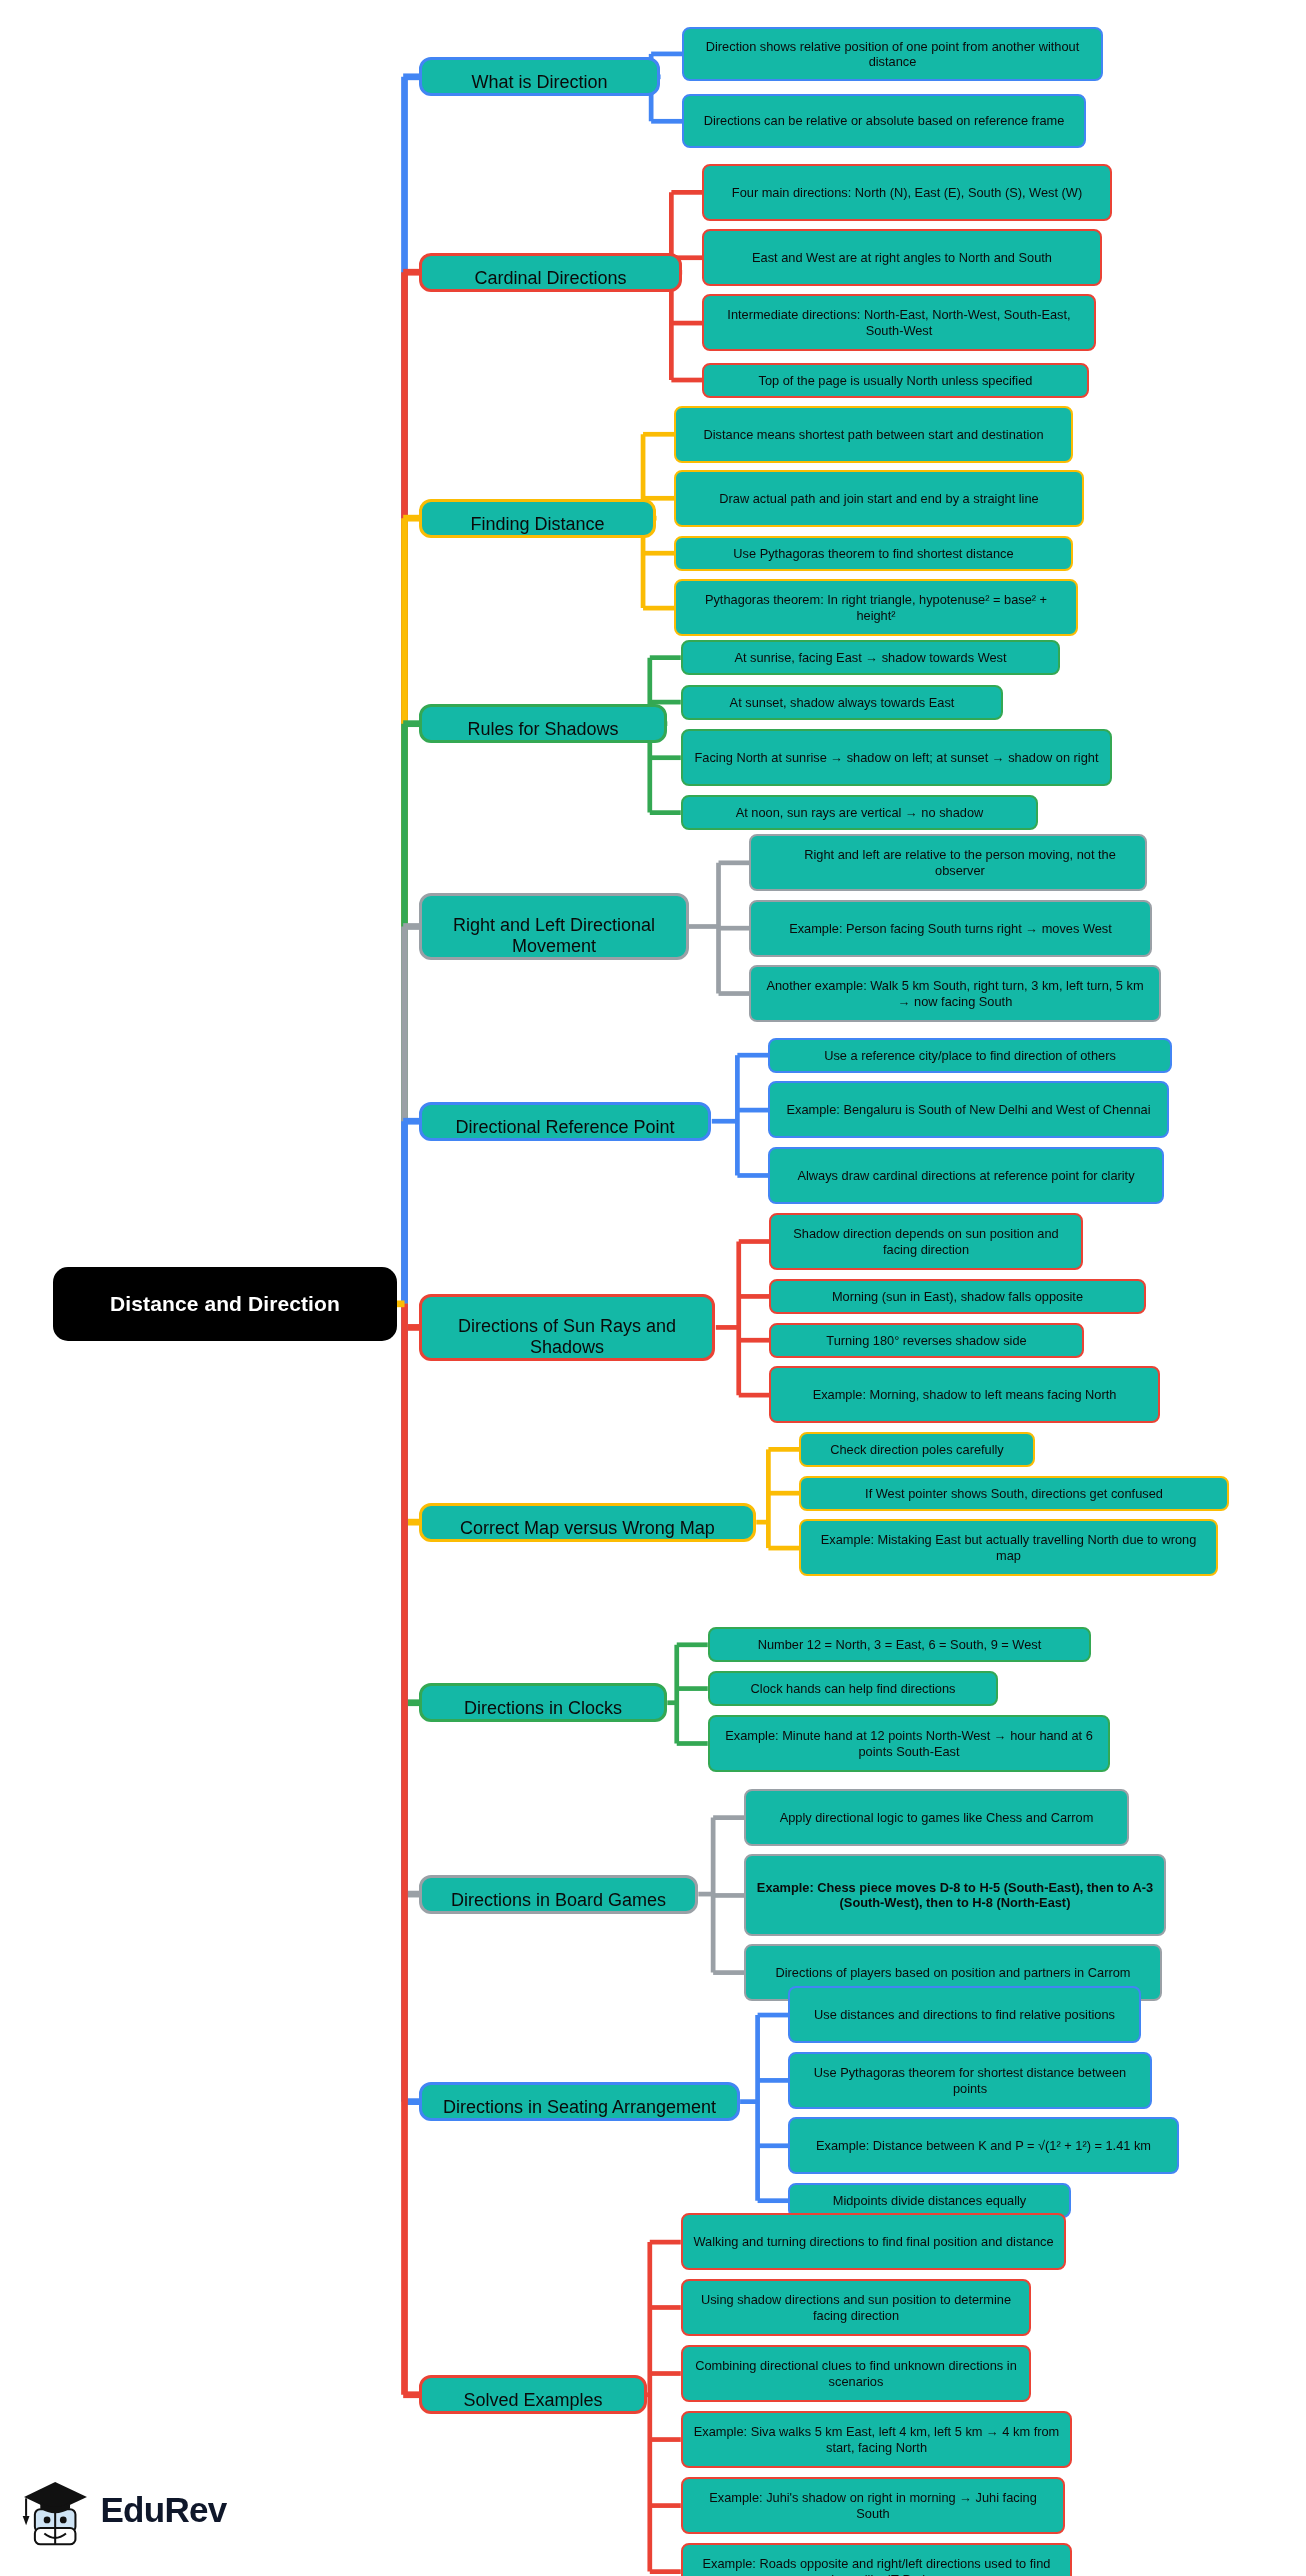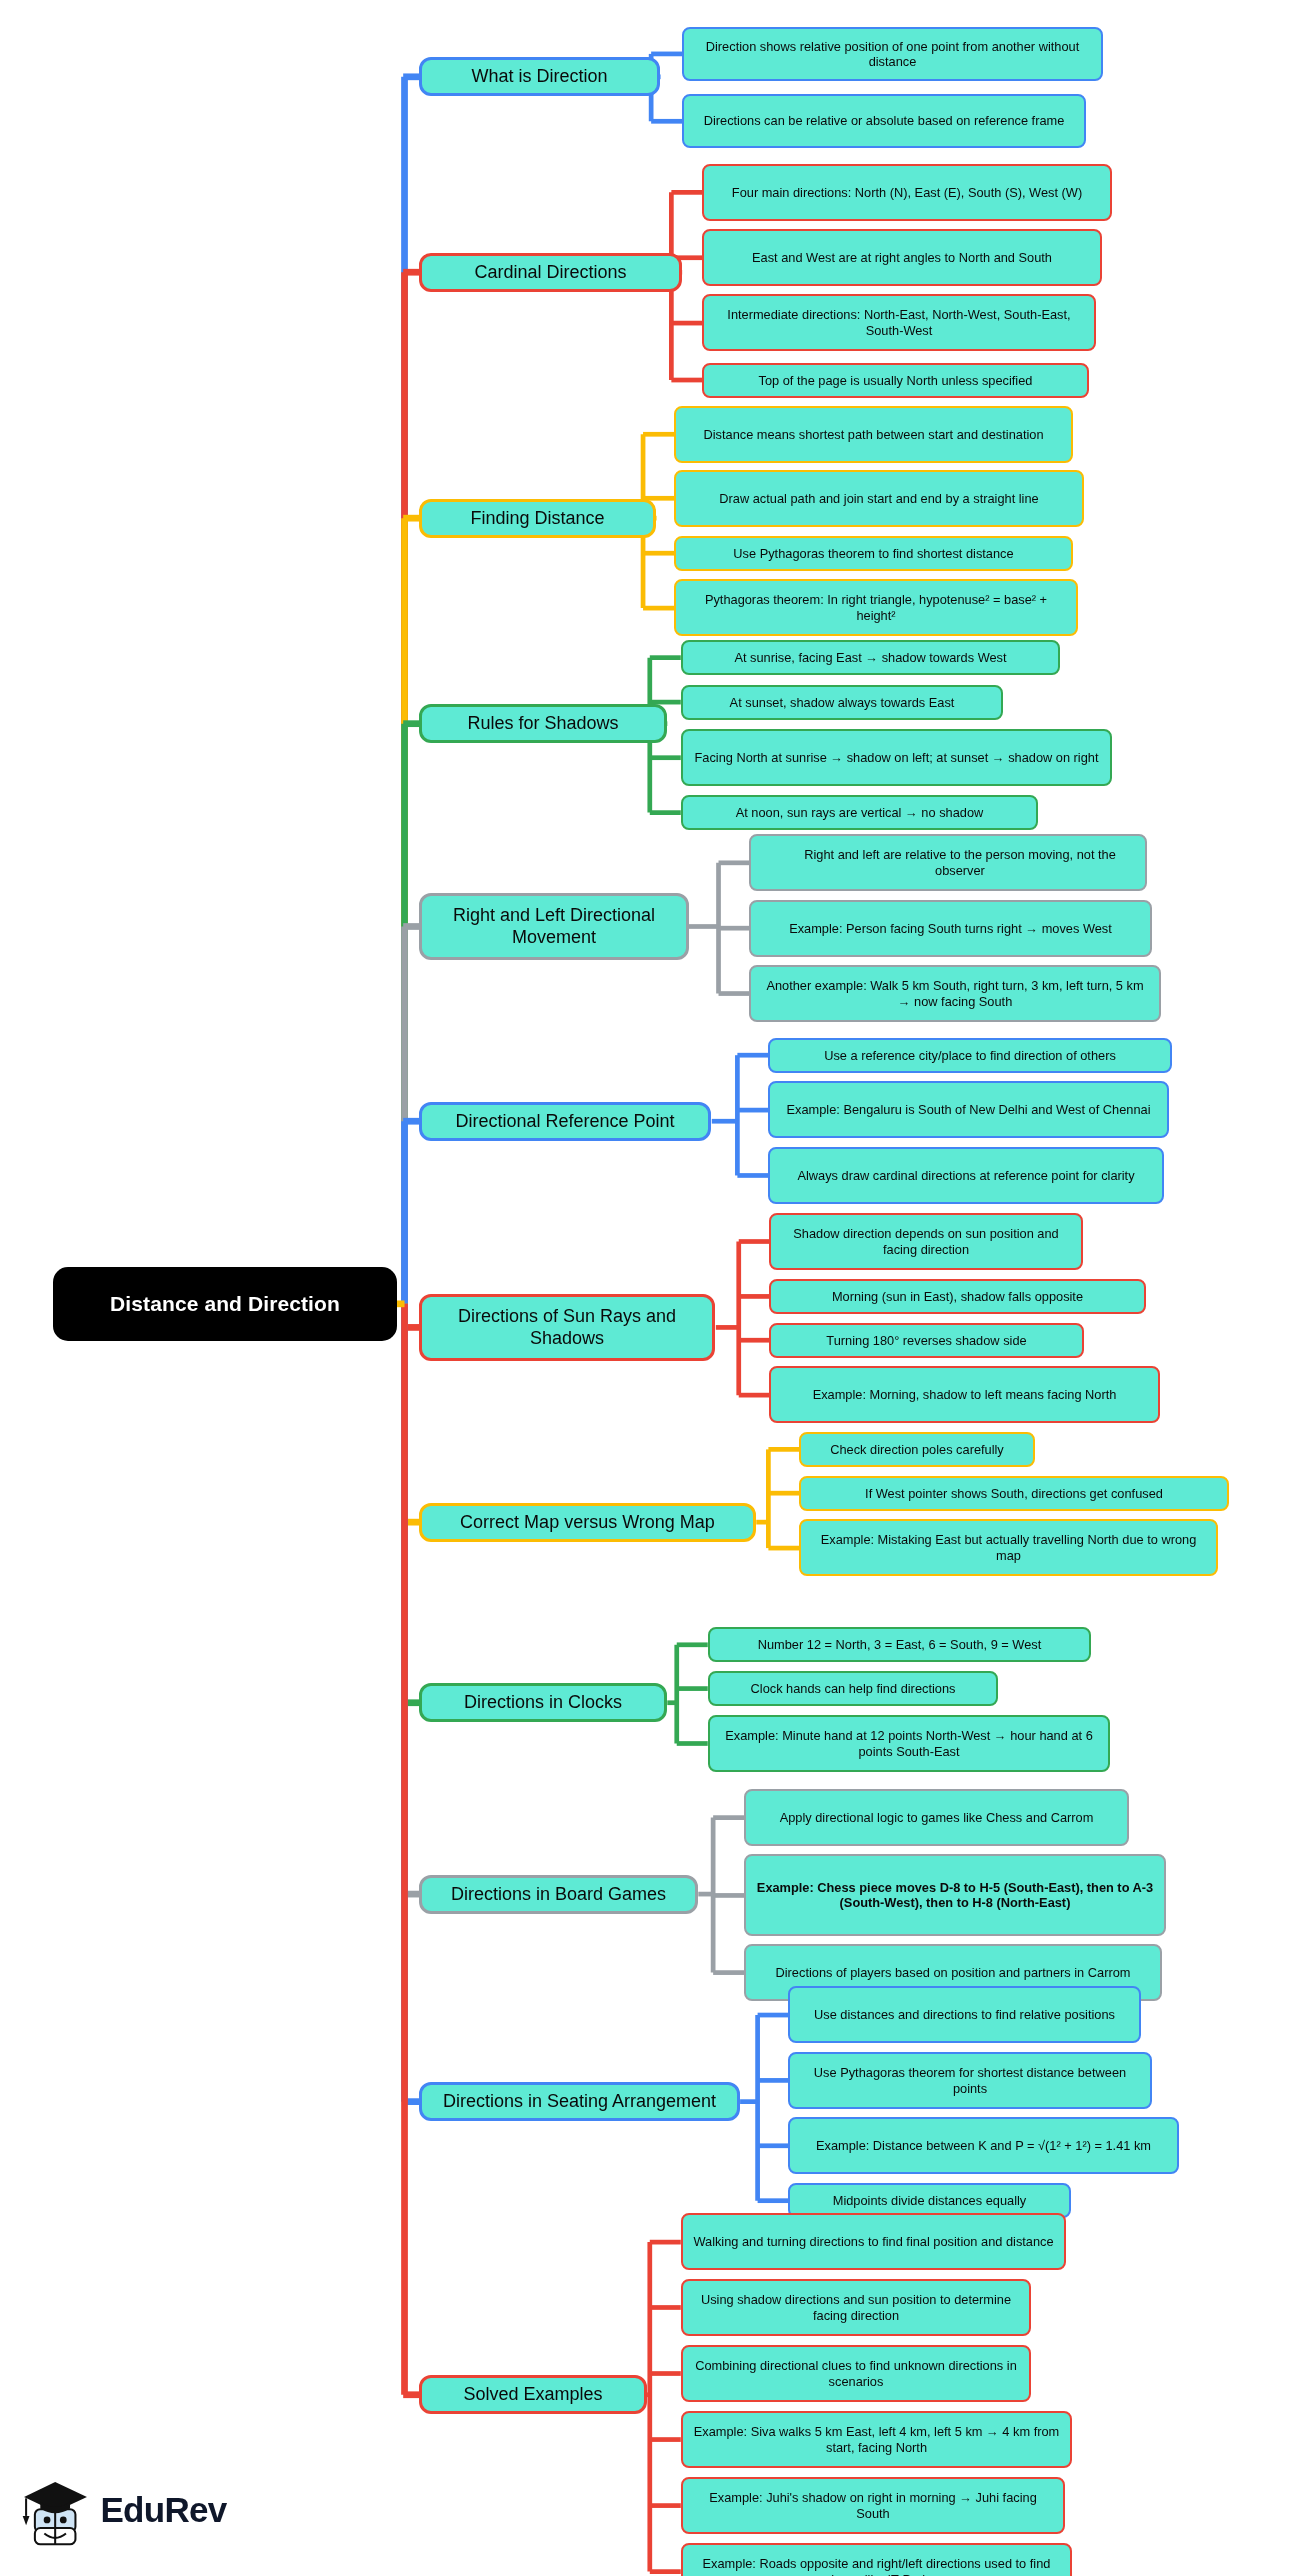--- a/index.html
+++ b/index.html
@@ -1,24 +1,24 @@
 <!DOCTYPE html>
 <html style="font-size:10.8px"><head>
 <meta charset="utf-8">
 <style>
   html,body{margin:0;padding:0;background:#ffffff;}
   body{width:1307px;height:2576px;position:relative;font-family:"Liberation Sans",sans-serif;overflow:hidden;}
   #canvas{position:absolute;left:0;top:0;width:1307px;height:2576px;}
   svg.links{position:absolute;left:0;top:0;width:1307px;height:2576px;pointer-events:none;}
 
   .node{position:absolute;box-sizing:border-box;display:flex;align-items:center;justify-content:center;
-        text-align:center;background:#5eead4;border-radius:9.4px;line-height:1.18;color:#0a0a0a;}
+        text-align:center;background:#14b8a6;border-radius:9.4px;line-height:1.18;color:#0a0a0a;}
   .root{background:#000000;color:#ffffff;border:none;border-radius:15px;font-size:21px;font-weight:bold;
         letter-spacing:0.1px;padding:0 12px;}
-  .branch{border-width:3.4px;border-style:solid;font-size:18px;padding:0 9.4px;border-radius:12px;}
+  .branch{border-width:3.4px;border-style:solid;font-size:18px;padding:0 9.4px;border-radius:12px;align-items:flex-end;}
   .leaf{border-width:2.7px;border-style:solid;font-size:12.8px;padding:2.7px 8px;border-radius:8px;}
 
   .c-blue{border-color:#4285f4;}
   .c-red{border-color:#ea4335;}
   .c-yellow{border-color:#fbbc04;}
   .c-green{border-color:#34a853;}
   .c-gray{border-color:#9aa0a6;}
 
   
   #logo{position:absolute;left:20px;top:2463px;width:229px;height:94px;display:flex;align-items:center;gap:9.4px;}

